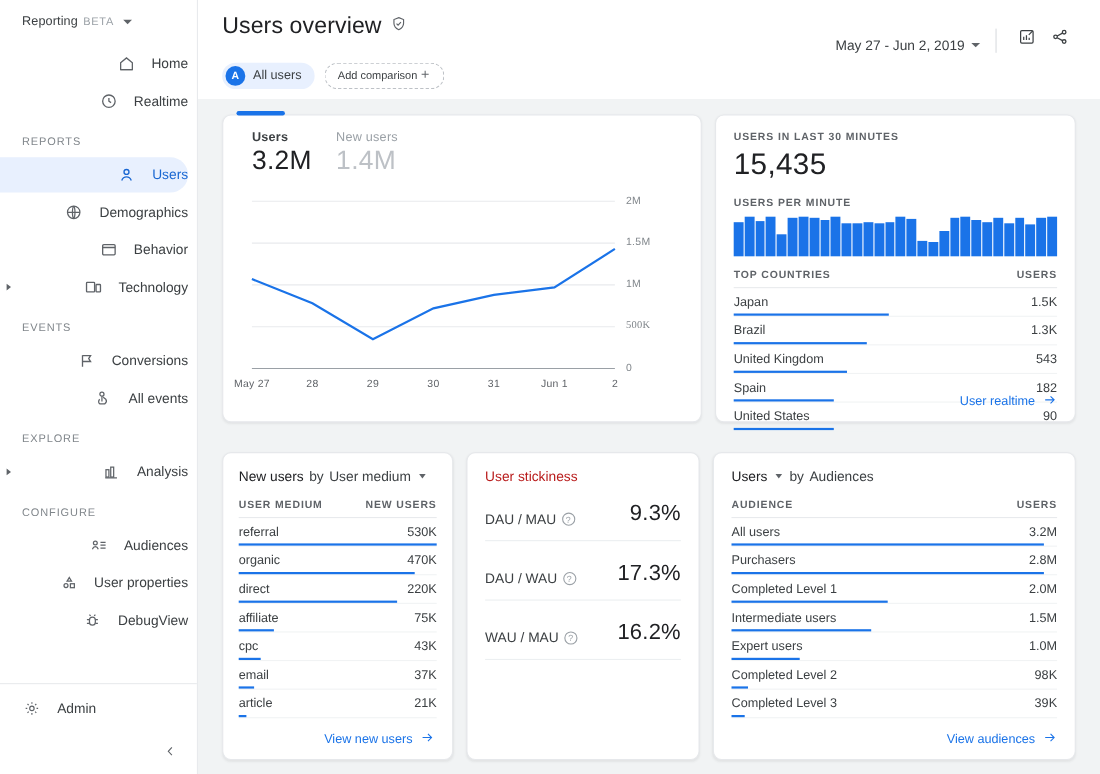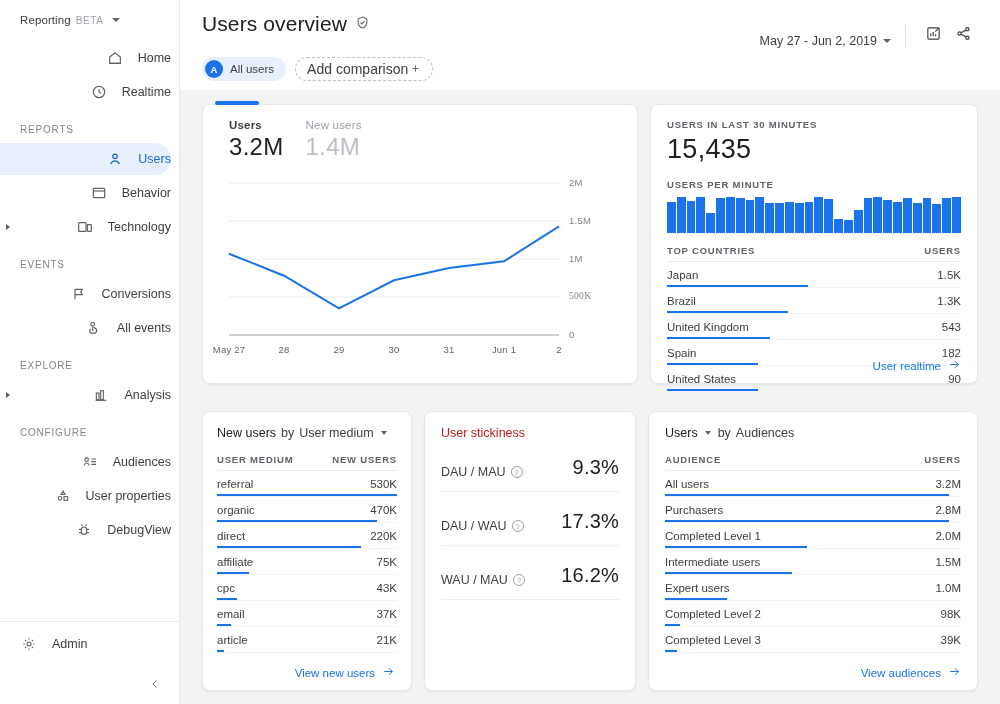--- a/index.html
+++ b/index.html
@@ -77,21 +77,21 @@
   .chip-all {
     display: flex; align-items: center; gap: 7px; height: 24px;
     padding: 0 12px 0 3px; border-radius: 12px; background: #e8f0fe;
     font-size: 11.5px; color: #3c4043; cursor: pointer;
   }
   .chip-avatar { width: 18px; height: 18px; border-radius: 50%; background: #1a73e8;
     color: #fff; font-size: 9.5px; display: flex; align-items: center;
     justify-content: center; font-weight: 600; }
   .chip-add {
     display: flex; align-items: center; gap: 2px; height: 24px; padding: 0 11px;
-    border-radius: 12px; border: 1px dashed #bdc1c6; font-size: 14px;
+    border-radius: 12px; border: 1px dashed #bdc1c6; font-size: 10px;
     color: #3c4043; cursor: pointer; background: #fff;
   }
 
   .content { flex: 1; padding: 14px 22px 0 22px; overflow: hidden; }
   .row { display: flex; gap: 12px; }
   .row1 { height: 280px; }
   .row2 { height: 280px; margin-top: 27px; }
   .card { background: #fff; border-radius: 8px; border: 1px solid #e6e8eb;
           box-shadow: 0 1px 2px rgba(60,64,67,.08); position: relative; }
   .card-overview { flex: 0 0 436px; padding: 14px 18px 10px 14px; }
@@ -182,20 +182,29 @@
 
       <div class="nav-section">REPORTS</div>
       <div class="nav-item active">
         <span class="ico">
           <svg width="16" height="16" viewBox="0 0 24 24" fill="none" stroke="currentColor" stroke-width="1.8">
               <circle cx="12" cy="8" r="3.4"></circle>
               <path d="M5.5 19.5c1.2-3.2 3.6-4.8 6.5-4.8s5.3 1.6 6.5 4.8"></path>
             </svg>
         </span>
         <span>Users</span>
+      </div>
+      <div class="nav-item">
+        <span class="ico">
+          <svg width="16" height="16" viewBox="0 0 24 24" fill="none" stroke="currentColor" stroke-width="1.7">
+              <circle cx="12" cy="12" r="8.5"></circle>
+              <path d="M3.5 12h17M12 3.5c2.3 2.4 2.3 14.6 0 17M12 3.5c-2.3 2.4-2.3 14.6 0 17"></path>
+            </svg>
+        </span>
+        <span>Demographics</span>
       </div>
       <div class="nav-item">
         <span class="ico">
           <svg width="16" height="16" viewBox="0 0 24 24" fill="none" stroke="currentColor" stroke-width="1.8">
               <rect x="3.5" y="5" width="17" height="14" rx="1.5"></rect>
               <path d="M3.5 9h17"></path>
             </svg>
         </span>
         <span>Behavior</span>
       </div>

